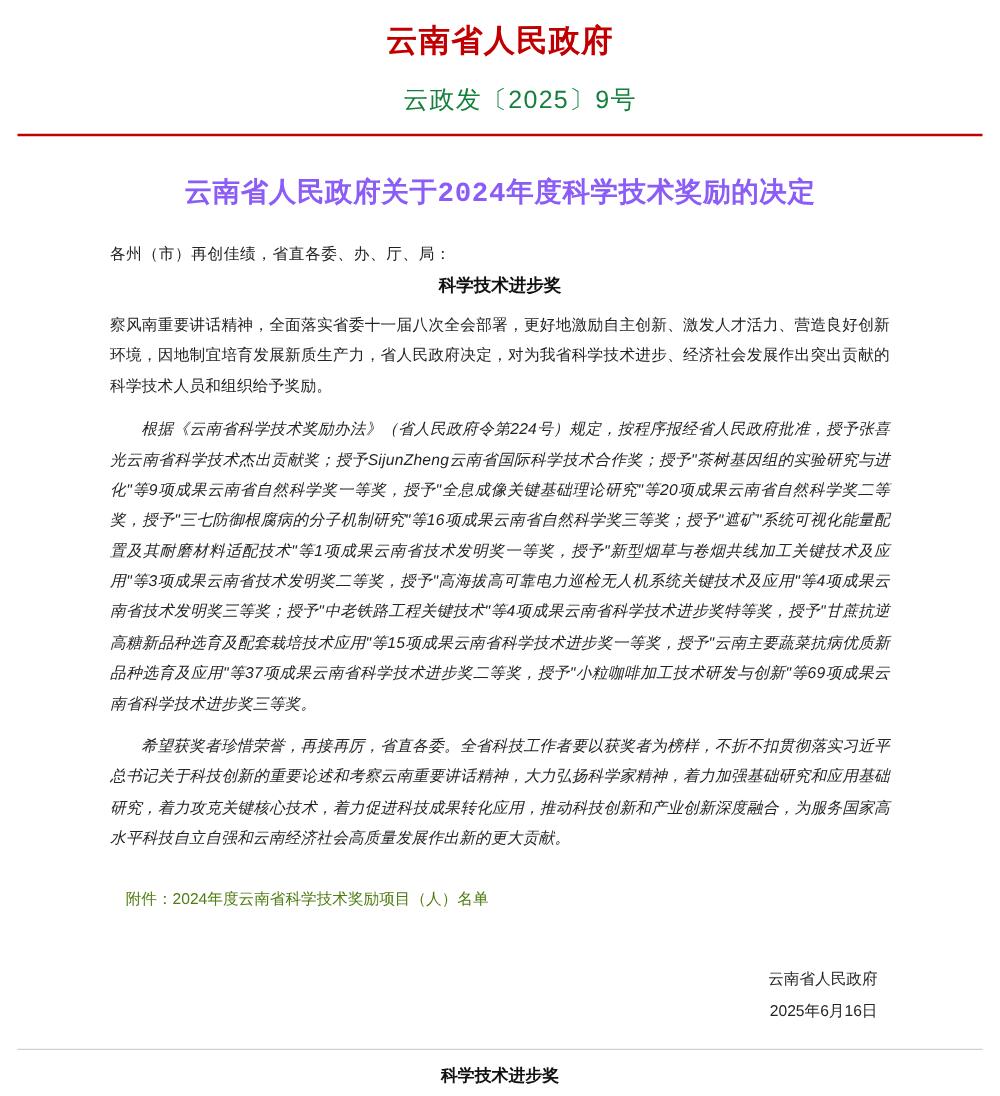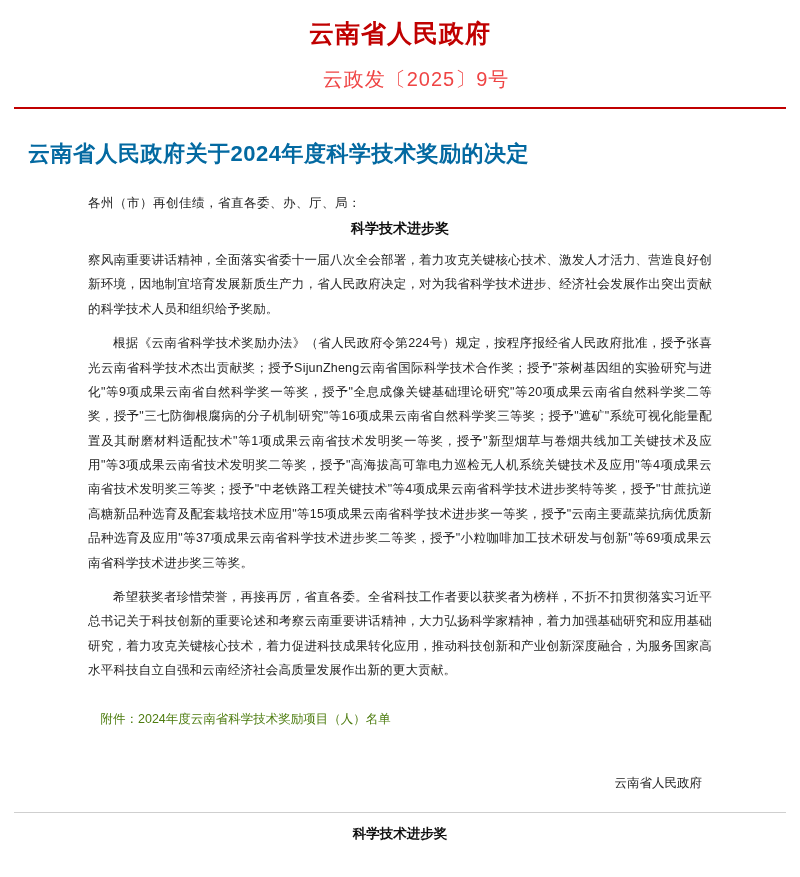--- a/index.html
+++ b/index.html
@@ -28,39 +28,41 @@
   .gov-title {
     color: #c00000;
     font-size: 25px;
     font-weight: bold;
     letter-spacing: 1px;
     line-height: 1.2;
   }
   .doc-number {
     margin-top: 18px;
     font-size: 20px;
-    color: #ef4444;
+    color: #15803d;
     letter-spacing: 1px;
     padding-left: 32px;
   }
   .red-rule {
     margin: 14px 14px 0 14px;
     border-top: 2px solid #c00000;
     height: 0;
   }
   
   .doc-body {
     padding: 0 28px;
   }
   .doc-title {
+    text-align: center;
     font-size: 22px;
     font-weight: bold;
-    color: #0369a1;
+    color: #8b5cf6;
     margin: 30px 0 26px 0;
     letter-spacing: 0.5px;
+    font-family: Liberation Mono, monospace;
   }
   .recipient {
     font-size: 12.5px;
     color: #222;
     margin: 0 0 4px 60px;
     letter-spacing: 0.5px;
   }
   .section-head {
     text-align: center;
     font-size: 14px;
@@ -70,21 +72,21 @@
   }
   p.para {
     font-size: 12.5px;
     line-height: 1.95;
     color: #242424;
     margin: 0 0 10px 0;
     text-align: justify;
     padding: 0 60px;
     letter-spacing: 0.2px;
   }
-  p.indent { text-indent: 2em; }
+  p.indent { text-indent: 2em; font-style: italic; }
   .attachment {
     font-size: 12.5px;
     line-height: 1.9;
     color: #4d7c0f;
     margin: 26px 0 0 0;
     padding: 0 60px;
     text-indent: 1em;
   }
   .signature {
     margin-top: 38px;
@@ -122,28 +124,29 @@
 
   <div class="red-rule"></div>
 
   <div class="doc-body">
     <div class="doc-title">云南省人民政府关于2024年度科学技术奖励的决定</div>
 
     <div class="recipient">各州（市）再创佳绩，省直各委、办、厅、局：</div>
 
     <div class="section-head">科学技术进步奖</div>
 
-    <p class="para">察风南重要讲话精神，全面落实省委十一届八次全会部署，着力攻克关键核心技术、激发人才活力、营造良好创新环境，因地制宜培育发展新质生产力，省人民政府决定，对为我省科学技术进步、经济社会发展作出突出贡献的科学技术人员和组织给予奖励。</p>
+    <p class="para">察风南重要讲话精神，全面落实省委十一届八次全会部署，更好地激励自主创新、激发人才活力、营造良好创新环境，因地制宜培育发展新质生产力，省人民政府决定，对为我省科学技术进步、经济社会发展作出突出贡献的科学技术人员和组织给予奖励。</p>
     <p class="para indent">根据《云南省科学技术奖励办法》（省人民政府令第224号）规定，按程序报经省人民政府批准，授予张喜光云南省科学技术杰出贡献奖；授予SijunZheng云南省国际科学技术合作奖；授予"茶树基因组的实验研究与进化"等9项成果云南省自然科学奖一等奖，授予"全息成像关键基础理论研究"等20项成果云南省自然科学奖二等奖，授予"三七防御根腐病的分子机制研究"等16项成果云南省自然科学奖三等奖；授予"遮矿"系统可视化能量配置及其耐磨材料适配技术"等1项成果云南省技术发明奖一等奖，授予"新型烟草与卷烟共线加工关键技术及应用"等3项成果云南省技术发明奖二等奖，授予"高海拔高可靠电力巡检无人机系统关键技术及应用"等4项成果云南省技术发明奖三等奖；授予"中老铁路工程关键技术"等4项成果云南省科学技术进步奖特等奖，授予"甘蔗抗逆高糖新品种选育及配套栽培技术应用"等15项成果云南省科学技术进步奖一等奖，授予"云南主要蔬菜抗病优质新品种选育及应用"等37项成果云南省科学技术进步奖二等奖，授予"小粒咖啡加工技术研发与创新"等69项成果云南省科学技术进步奖三等奖。</p>
     <p class="para indent">希望获奖者珍惜荣誉，再接再厉，省直各委。全省科技工作者要以获奖者为榜样，不折不扣贯彻落实习近平总书记关于科技创新的重要论述和考察云南重要讲话精神，大力弘扬科学家精神，着力加强基础研究和应用基础研究，着力攻克关键核心技术，着力促进科技成果转化应用，推动科技创新和产业创新深度融合，为服务国家高水平科技自立自强和云南经济社会高质量发展作出新的更大贡献。</p>
 
     <div class="attachment">附件：2024年度云南省科学技术奖励项目（人）名单</div>
 
     <div class="signature">
       <div>云南省人民政府</div>
+      <div>2025年6月16日</div>
     </div>
   </div>
 
   <div class="bottom-rule"></div>
 
   <div class="annex">
     <div class="annex-head">科学技术进步奖</div>
 
   </div>
 

